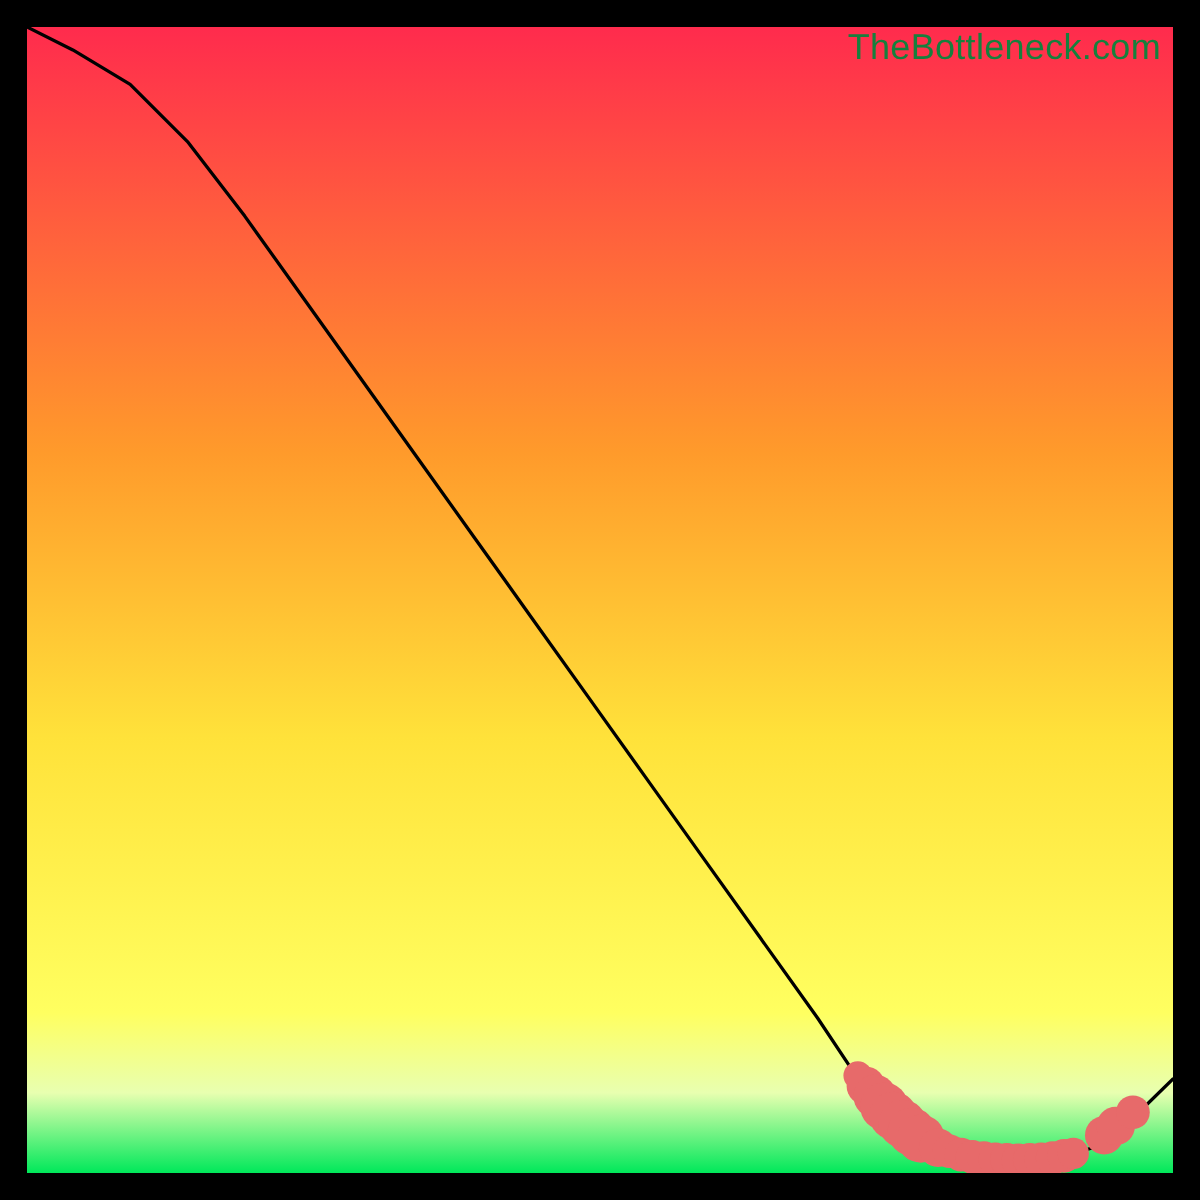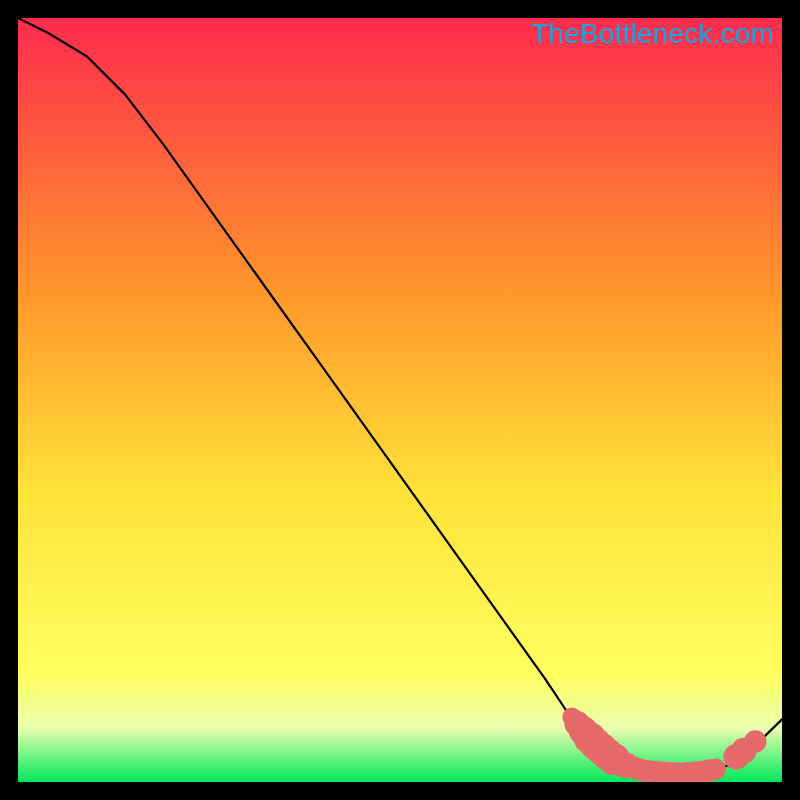--- a/index.html
+++ b/index.html
@@ -16,23 +16,23 @@
     top: 18px;
     width: 764px;
     height: 764px;
     overflow: hidden;
   }
   .attribution {
     position: absolute;
     top: 0;
     right: 8px;
     font-family: Arial, Helvetica, sans-serif;
-    font-size: 28px;
+    font-size: 24px;
     font-weight: 400;
-    color: #0ea5e9;
+    color: #15803d;
     letter-spacing: 0.2px;
   }
   svg { display: block; }
 </style>
 </head>
 <body>
 
 <div class="frame">
   <div class="plot">
     <svg id="svg" width="764" height="764" viewBox="0 0 764 764">

